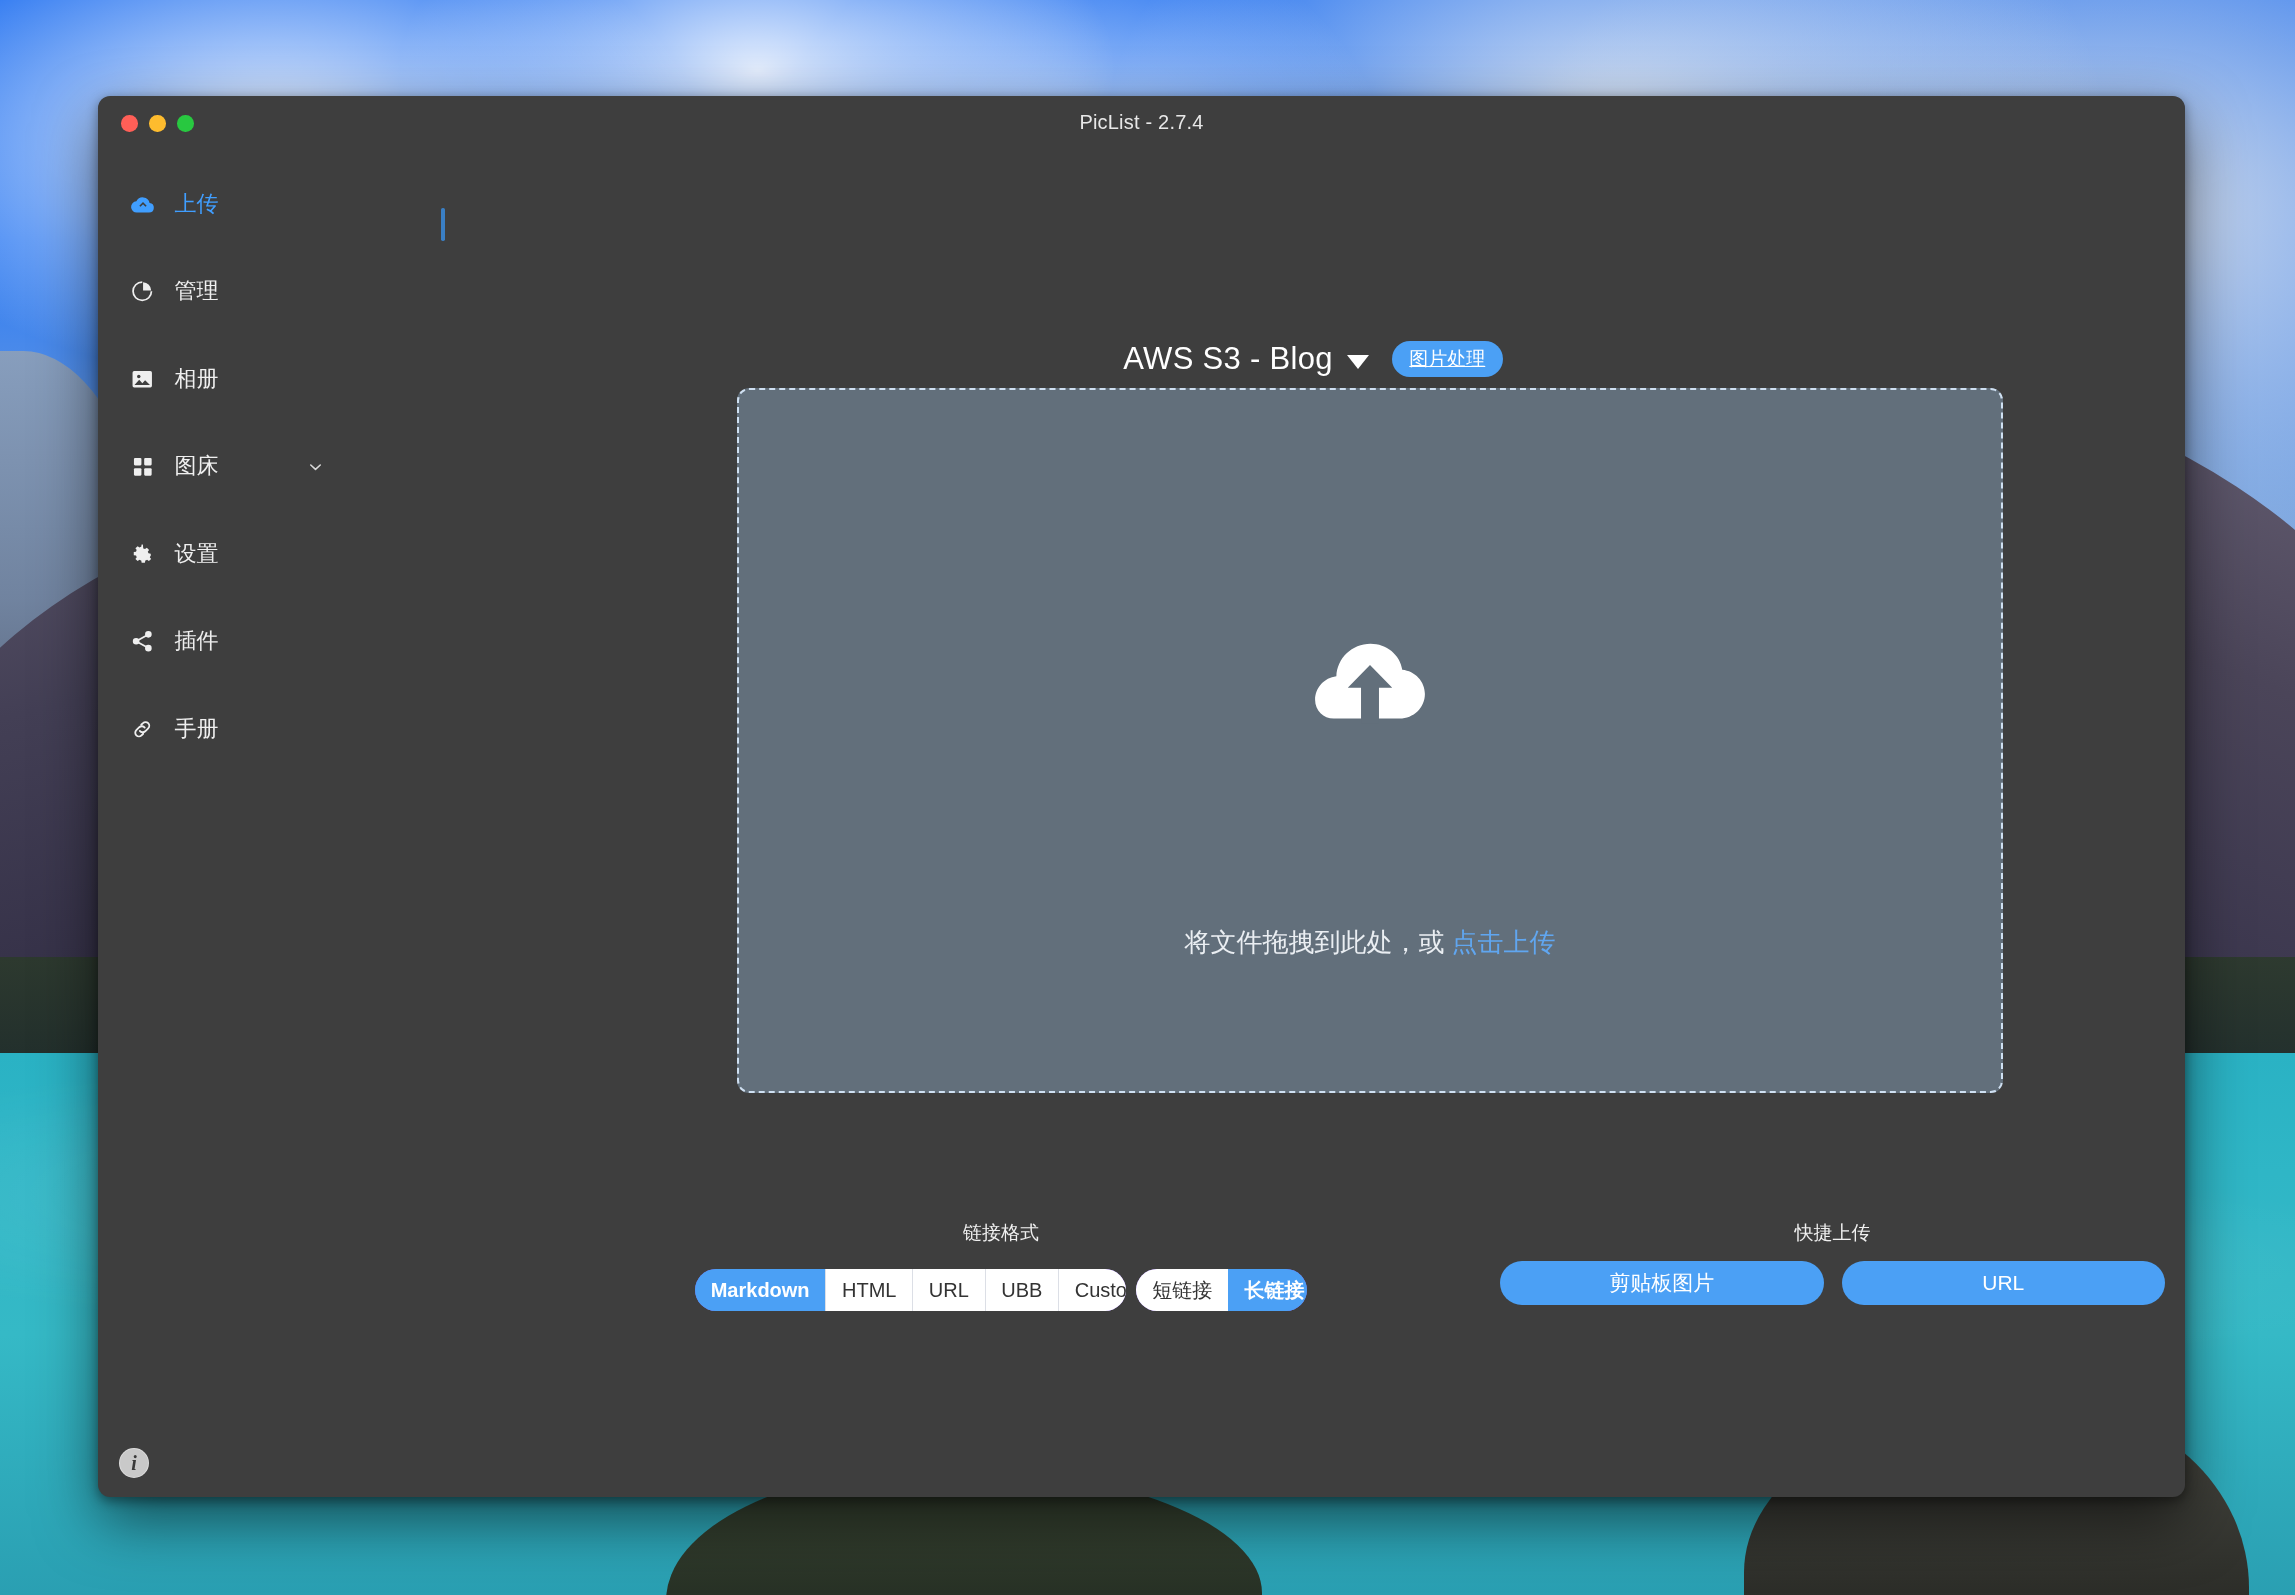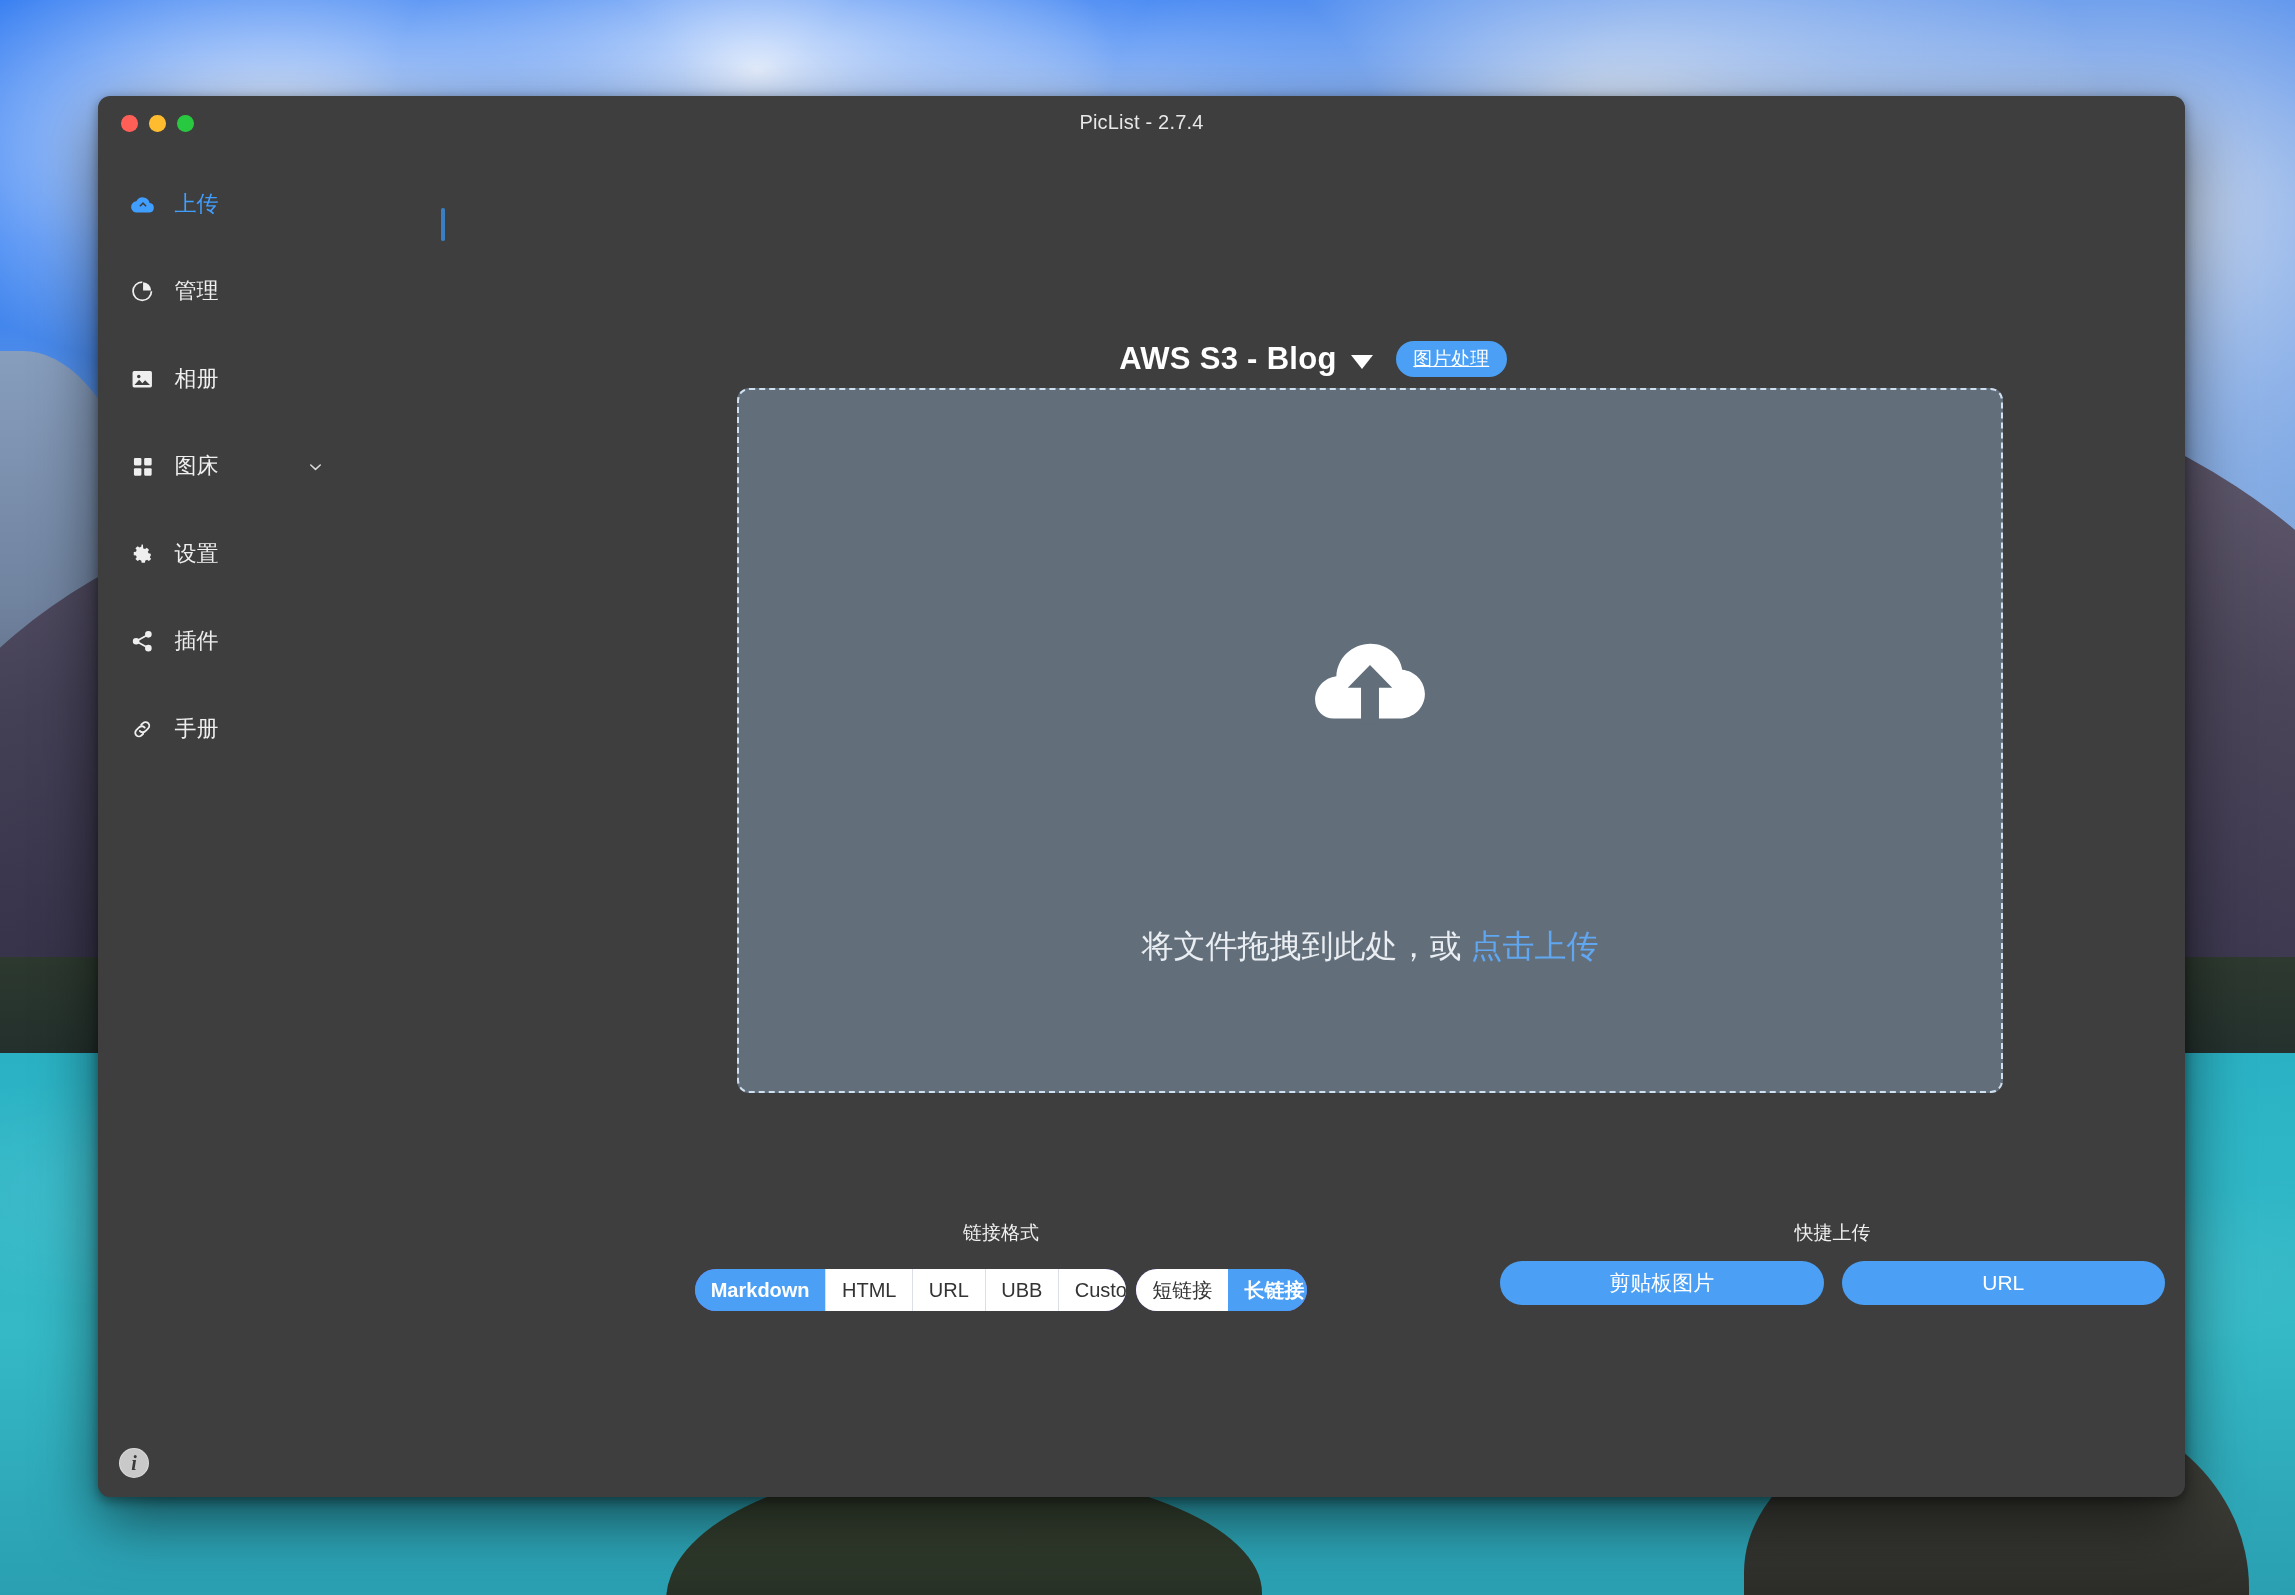--- a/index.html
+++ b/index.html
@@ -144,21 +144,21 @@
   #main {
     position: absolute; left: 343px; top: 54px; right: 0; bottom: 0;
   }
 
   #picbed-row {
     position: absolute; left: 0; right: 0; top: 191px;
     display: flex; align-items: center; justify-content: center; gap: 23px;
   }
   #picbed-select {
     display: flex; align-items: center; gap: 14px;
-    color: #ffffff; font-size: 31px; font-weight: 700;
+    color: #ffffff; font-size: 31px; font-weight: 400;
     letter-spacing: 0.3px;
   }
   #picbed-arrow {
     width: 0; height: 0;
     border-left: 11.4px solid transparent;
     border-right: 11.4px solid transparent;
     border-top: 14px solid #ffffff;
     margin-top: 5.2px;
   }
   #img-process-badge {
@@ -184,21 +184,21 @@
     align-items: center; justify-content: center;
   }
   #dz-icon {
     position: absolute; top: 250px; left: 50%; transform: translateX(-50%);
     width: 122px; height: 84px;
   }
   #dz-text {
     position: absolute; top: 535px; left: 0; right: 0;
     text-align: center;
     color: #eaeef2;
-    font-size: 32px;
+    font-size: 26px;
   }
   #dz-text .link { color: #60a6f0; }
 
   
   #footer {
     position: absolute; left: 0; right: 0; top: 1073px; height: 131px;
   }
   .foot-group { position: absolute; text-align: center; }
   .foot-title {
     color: #f0f0f0; font-size: 19px; margin-bottom: 19px; line-height: 1;

